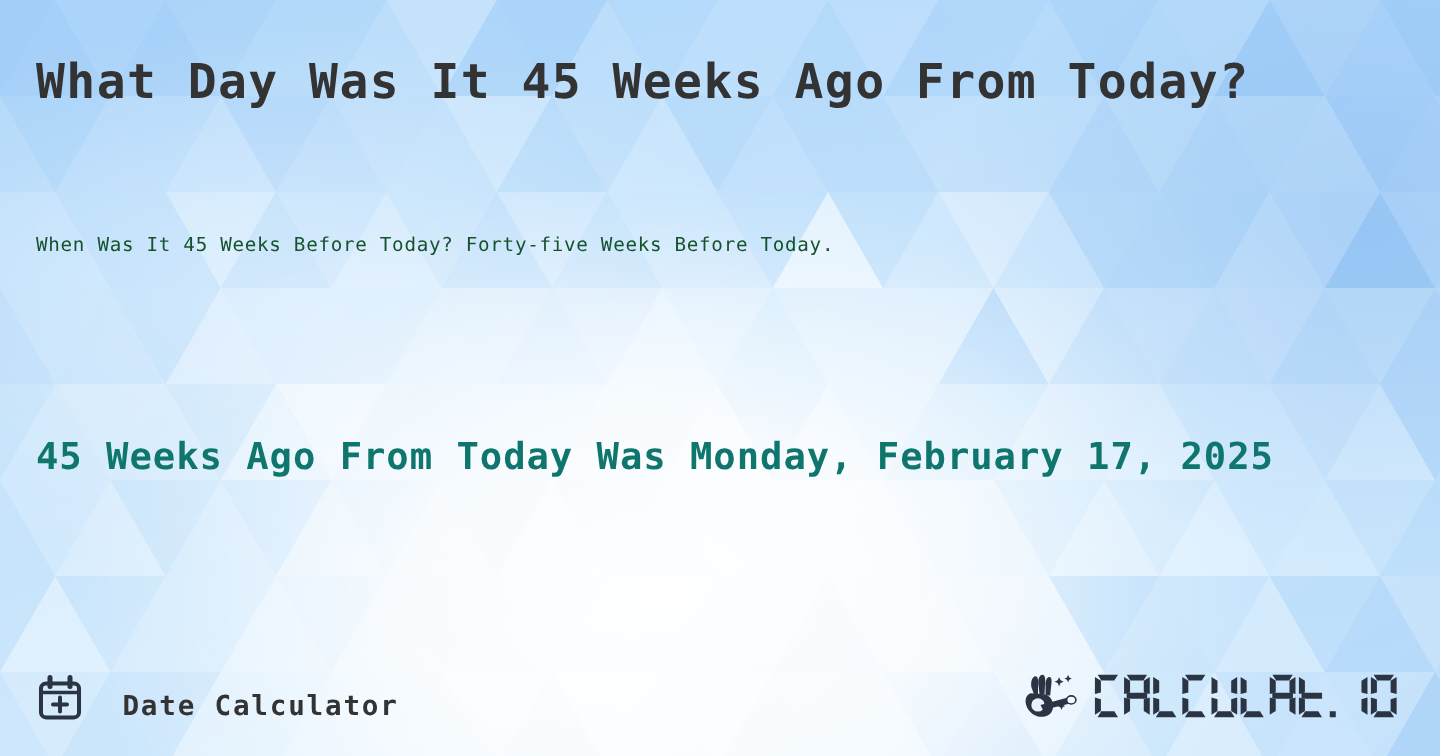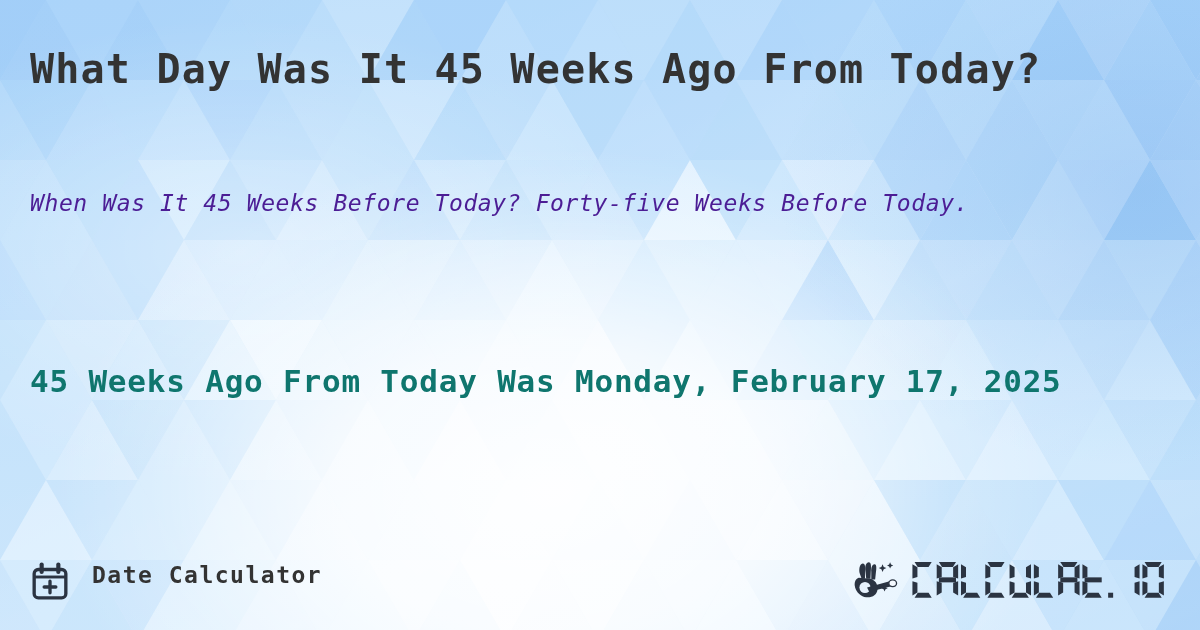--- a/index.html
+++ b/index.html
@@ -55,26 +55,25 @@
     font-weight:bold;
     letter-spacing:1.2px;
     color:#333333;
   }
 
   #page-subtitle {
     position:absolute;
     left:30px;
     top:185px;
     width:1120px;
-    font-size:23px;
+    font-size:16px;
     line-height:37px;
     font-weight:normal;
     letter-spacing:0.6px;
-    color:#4c1d95;
-    font-style:italic;
+    color:#14532d;
   }
 
   #result-text {
     position:absolute;
     left:30px;
     top:357px;
     width:1120px;
     font-size:31px;
     line-height:48px;
     font-weight:bold;
@@ -90,22 +89,22 @@
     bottom:22px;
     height:52px;
     padding:0 30px;
     display:flex;
     align-items:center;
     justify-content:space-between;
   }
 
   #footer-brand-left {
     display:flex;
-    align-items:flex-start;
-    gap:22px;
+    align-items:flex-end;
+    gap:32px;
   }
 
   #calendar-plus-icon { width:40px; height:40px; display:block; flex:0 0 auto; }
 
   #footer-label {
     font-size:23px;
     font-weight:bold;
     letter-spacing:1.5px;
     color:#333333;
     white-space:nowrap;

